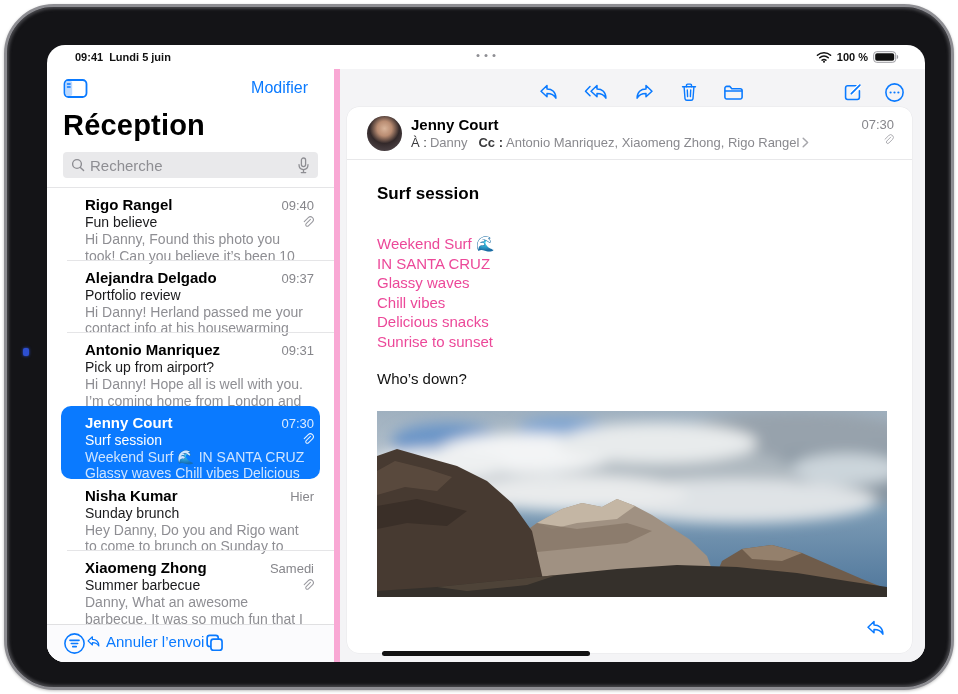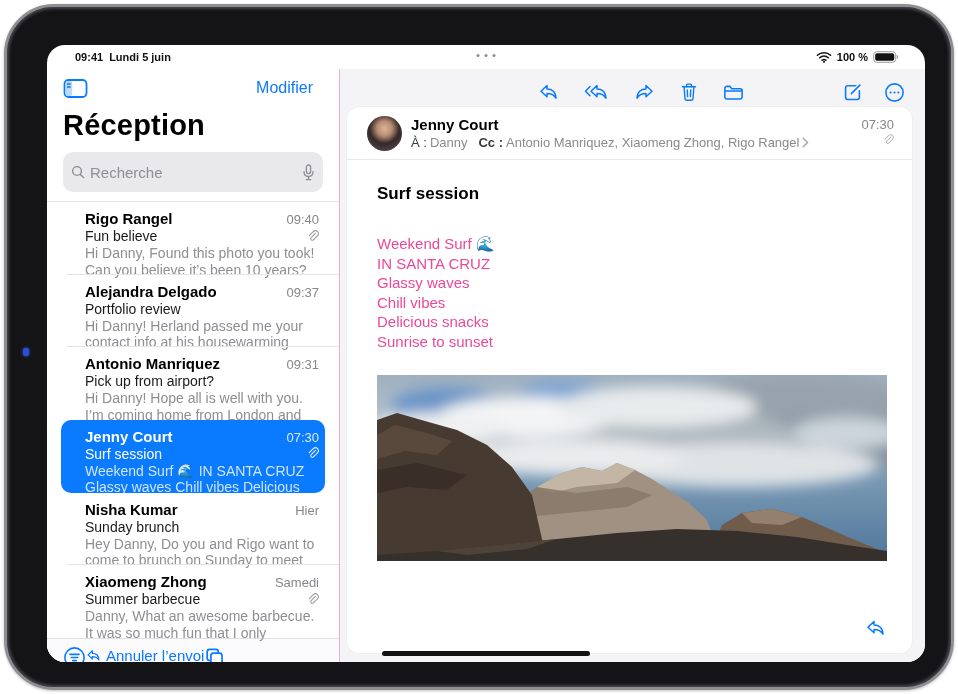--- a/index.html
+++ b/index.html
@@ -19,29 +19,29 @@
   .statusbar { position:absolute; top:0; left:0; right:0; height:24px; padding:6px 26px 0 28px;
                display:flex; justify-content:space-between; align-items:flex-start; font-size:11px;
                font-weight:700; color:#111; z-index:30;gap:23px; }
   .sb-left span { margin-right:6px; }
   .sb-center { position:absolute; left:50%; top:9px; transform:translateX(-50%); display:flex; gap:5px; }
   .sb-center i { width:3px; height:3px; border-radius:50%; background:#8e8e93; }
   .sb-right { display:flex; align-items:flex-start; gap:5px; }
 
   
   .content { position:absolute; top:24px; left:0; right:0; bottom:0; display:flex; }
-  .sidebar { width:293px; background:#fff; border-right:1px solid #f9a8d4; display:flex; flex-direction:column; position:relative; }
+  .sidebar { width:293px; background:#fff; border-right:6px solid #f9a8d4; display:flex; flex-direction:column; position:relative; }
   .rightpane { flex:1; background:#f4f4f6; position:relative; }
 
   
   .side-top { padding:6px 16px 0 16px; }
   .side-row1 { display:flex; justify-content:space-between; align-items:center; height:26px; }
   .edit-link { color:#0a7aff; font-size:16px; cursor:pointer; padding-right:10px; }
   .inbox-title { font-size:29px; font-weight:700; color:#000; letter-spacing:.2px; margin-top:8px; }
-  .searchbox { margin-top:10px; height:40px; background:#e9e9eb; border-radius:10px; display:flex;
+  .searchbox { margin-top:10px; height:26px; background:#e9e9eb; border-radius:4px; display:flex;
                align-items:center; padding:0 8px; gap:5px; }
   .searchbox input { flex:1; border:none; outline:none; background:transparent; font-size:15px; color:#333;
                      font-family:inherit; }
   .searchbox input::placeholder { color:#8e8e93; }
 
   .mail-list { margin-top:9px; border-top:1px solid #e5e5e7; }
   .mail-row { position:relative; height:72.5px; padding:8px 20px 0 38px; cursor:pointer; }
   .mail-row::after { content:""; position:absolute; left:20px; right:0; bottom:0; height:1px; background:#e5e5e7; }
   .mail-row.no-sep::after, .mail-row.selected::after { display:none; }
   .mr-l1 { display:flex; justify-content:space-between; align-items:baseline; }
@@ -361,20 +361,21 @@
             <div class="msg-body">
               <div class="msg-subject">Surf session</div>
               <div class="msg-lines">
                 <div>Weekend Surf 🌊</div>
                 <div>IN SANTA CRUZ</div>
                 <div>Glassy waves</div>
                 <div>Chill vibes</div>
                 <div>Delicious snacks</div>
                 <div>Sunrise to sunset</div>
               </div>
+              <div class="msg-closing">Who’s down?</div>
 
               <div class="photo-wrap">
                 <svg viewBox="0 0 510 186" preserveAspectRatio="none">
                   <defs>
                     <linearGradient id="skyg" x1="0" y1="0" x2="0" y2="1">
                       <stop offset="0" stop-color="#9fb0bf"></stop>
                         <stop offset="1" stop-color="#c6cfd6"></stop>
                     </linearGradient>
                     <linearGradient id="seag" x1="0" y1="0" x2="0" y2="1">
                       <stop offset="0" stop-color="#8aa7bd"></stop>

